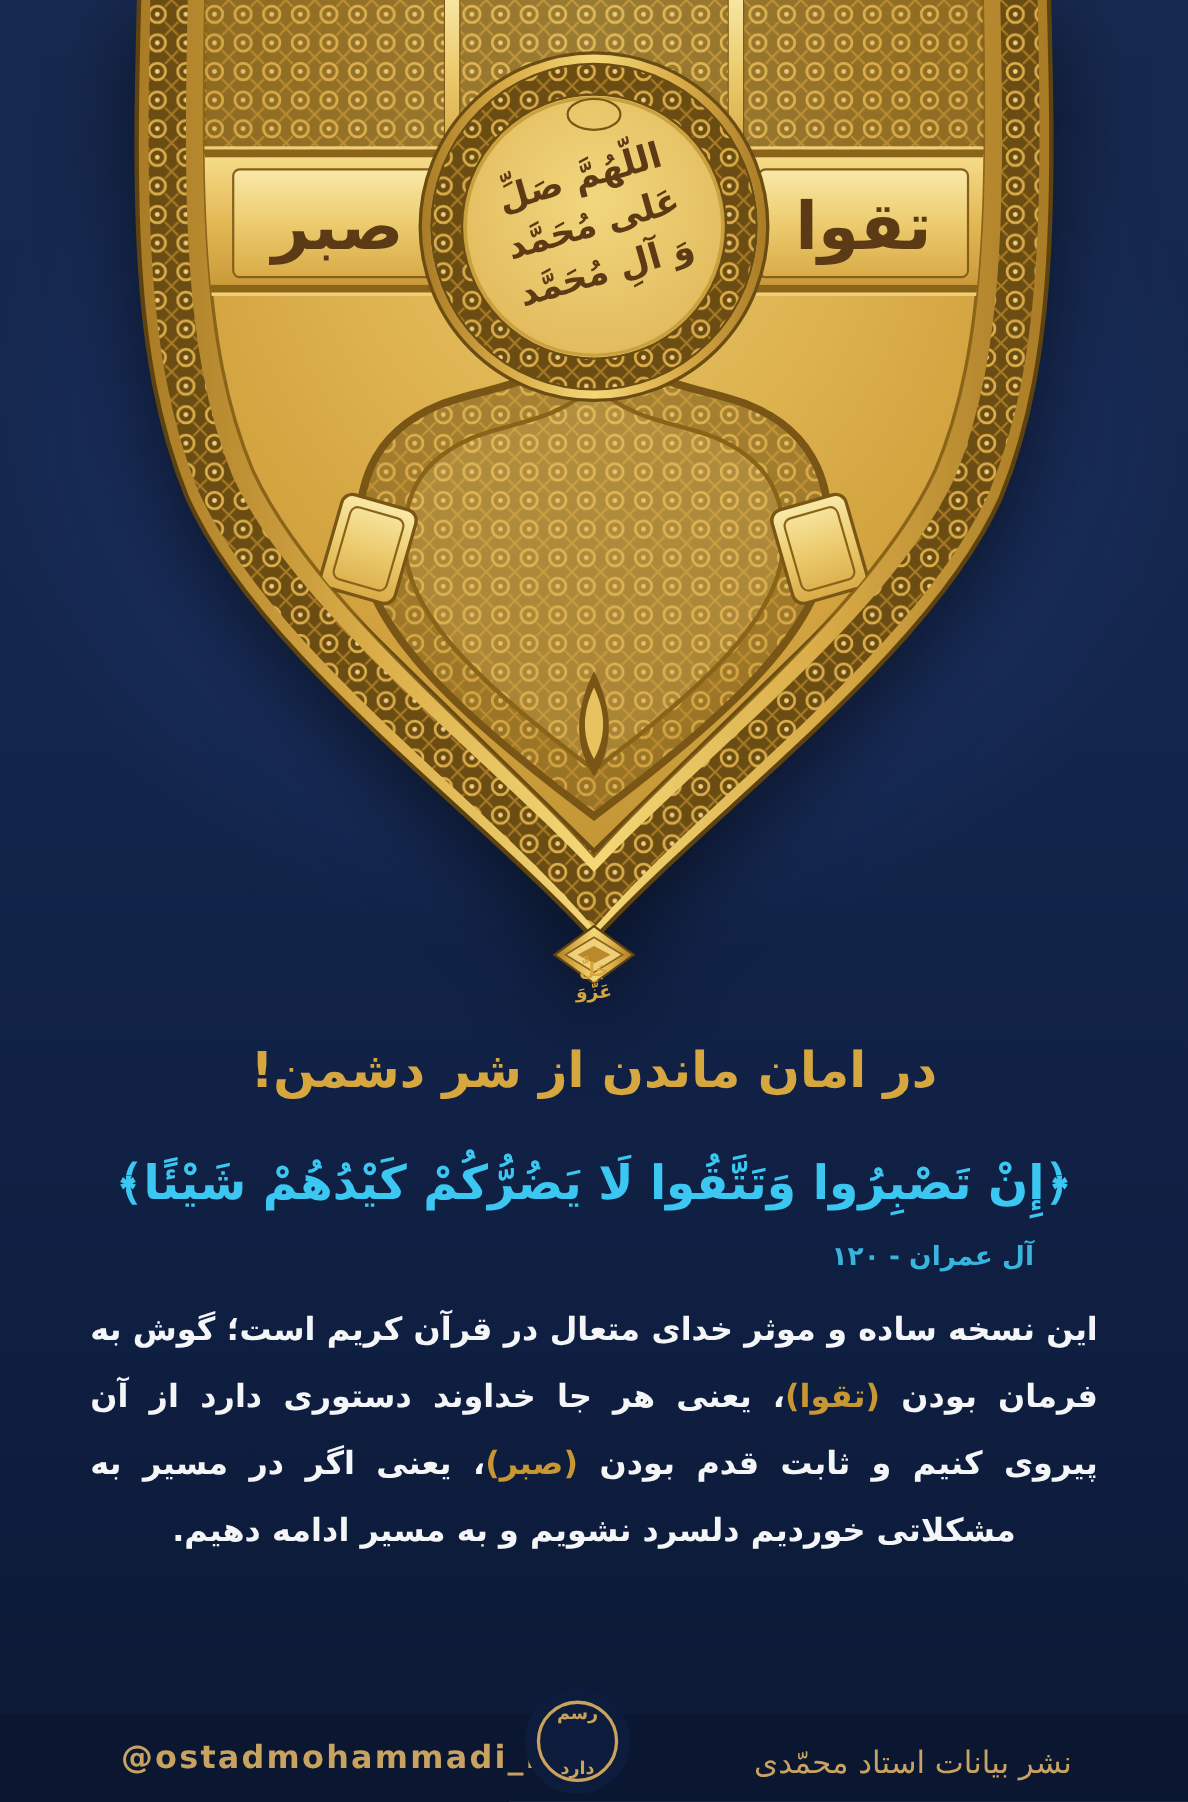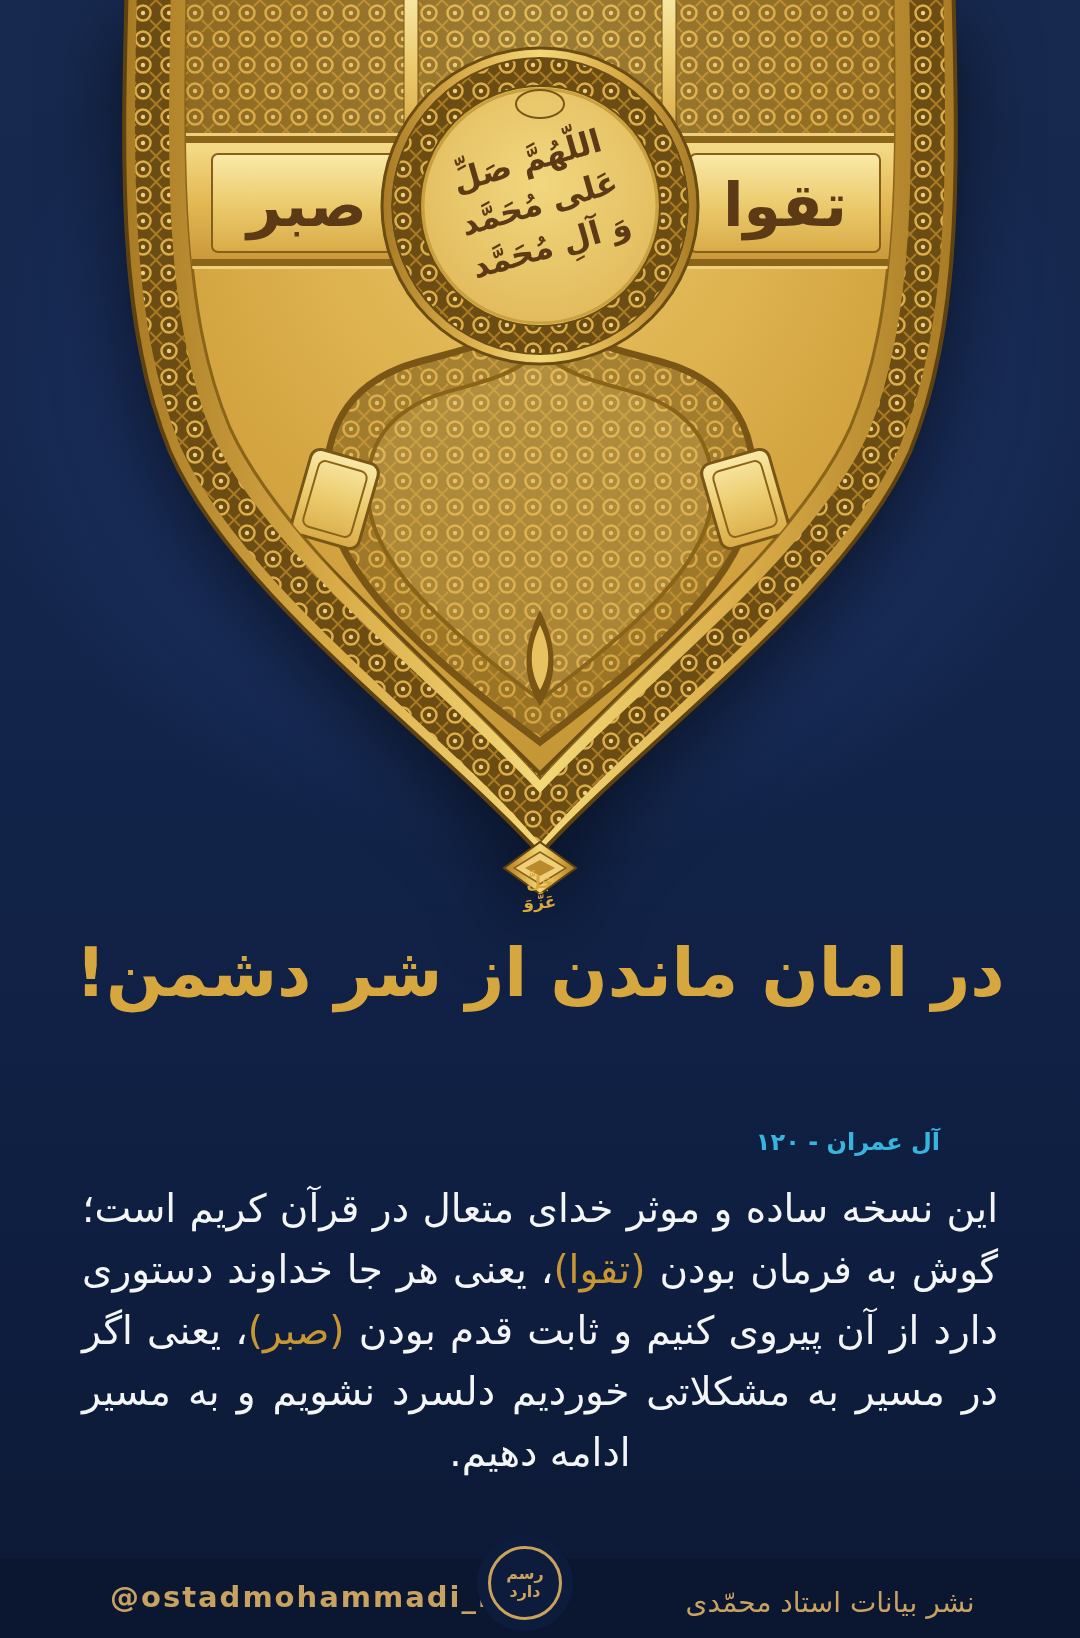--- a/index.html
+++ b/index.html
@@ -10,35 +10,35 @@
     background-image:
       radial-gradient(ellipse 780px 640px at 540px 400px, #24407c 0%, #1b3060 42%, rgba(18,35,72,0) 72%),
       linear-gradient(180deg, #17294f 0%, #13254b 40%, #0f1f42 72%, #0c1935 100%);
   }
   .shield-svg { position:absolute; top:0; left:0; filter:drop-shadow(0 26px 38px rgba(0,0,0,0.55)); }
   .shield-word { font-family:"DejaVu Sans", sans-serif; font-weight:bold; fill:#5d3a16; font-size:60px; }
   .medallion-line { font-family:"DejaVu Sans", sans-serif; font-weight:bold; fill:#5d3a16; font-size:32px; }
 
   .heading { position:absolute; top:856px; left:0; width:100%; text-align:center; color:#d7a73f; font-weight:bold; direction:rtl; }
   .heading .line1 { font-size:53px; line-height:78px; }
-  .heading .line2 { font-size:67px; line-height:78px; letter-spacing:-1px; }
+  .heading .line2 { font-size:45px; line-height:78px; letter-spacing:-1px; }
   .honorific { display:inline-flex; flex-direction:column; align-items:center; font-size:17px; line-height:20px; margin:0 10px; vertical-align:middle; transform:translateY(-6px); font-weight:bold; }
 
   .verse { position:absolute; top:1050px; left:0; width:100%; text-align:center; direction:rtl; color:#3cc6f2; font-size:43px; font-weight:bold; }
   .verse-ref { position:absolute; top:1128px; left:50%; transform:translateX(-50%); width:800px; text-align:right; direction:rtl; color:#38b4dd; font-size:24px; font-weight:bold; }
 
   .body-text { position:absolute; top:1178px; left:50%; transform:translateX(-50%); width:916px; margin:0;
-    direction:rtl; text-align:justify; text-align-last:center; color:#f4f5f7; font-size:39px; font-weight:normal; line-height:61px; }
+    direction:rtl; text-align:justify; text-align-last:center; color:#f4f5f7; font-size:29px; font-weight:bold; line-height:61px; }
   .body-text .gold { color:#c69733; }
 
   .footer-band { position:absolute; left:0; top:1558px; width:1080px; height:80px; background:#0b1731; }
   .handle { position:absolute; left:110px; top:1580px; width:330px; text-align:center; color:#c7a261; font-size:29px; font-weight:bold; letter-spacing:2px; direction:ltr; }
   .roundel-bg { position:absolute; left:477px; top:1535px; width:96px; height:96px; border-radius:50%; background:#0d1b3c; }
   .roundel { position:absolute; left:488px; top:1546px; width:74px; height:74px; border-radius:50%; border:3px solid #c9a35c; box-sizing:border-box;
-    display:flex; flex-direction:column; align-items:center; justify-content:center; color:#c9a35c; font-size:16px; line-height:18px; font-weight:bold; direction:rtl; }
+    display:flex; flex-direction:column; align-items:center; justify-content:space-between; color:#c9a35c; font-size:16px; line-height:18px; font-weight:bold; direction:rtl; }
   .publisher { position:absolute; left:640px; top:1586px; width:380px; text-align:center; color:#c8a262; font-size:28px; direction:rtl; }
 </style>
 </head>
 <body>
 
 <div class="page">
 
   <svg class="shield-svg" width="1080" height="920" viewBox="0 0 1080 920">
     <defs>
       <linearGradient id="goldBase" x1="0" y1="0" x2="1" y2="0">
@@ -147,20 +147,21 @@
   <div class="heading">
     <div class="line1">
       <span class="honorific">
           <span>جَلَّ</span>
           <span>عَزَّوَ</span>
         </span>
     </div>
     <div class="line2">در امان ماندن از شر دشمن!</div>
   </div>
 
+  <div class="verse">﴿إِنْ تَصْبِرُوا وَتَتَّقُوا لَا يَضُرُّكُمْ كَيْدُهُمْ شَيْئًا﴾</div>
   <div class="verse-ref">آل عمران - ۱۲۰</div>
 
   <p class="body-text"><span>این نسخه ساده و موثر خدای متعال در قرآن کریم است؛ گوش به فرمان بودن </span><span class="gold">(تقوا)</span><span>، یعنی هر جا خداوند دستوری دارد از آن پیروی کنیم و ثابت قدم بودن </span><span class="gold">(صبر)</span><span>، یعنی اگر در مسیر به مشکلاتی خوردیم دلسرد نشویم و به مسیر ادامه دهیم.</span></p>
 
   <div class="footer-band"></div>
   <div class="handle">@ostadmohammadi_ir</div>
   <div class="roundel-bg"></div>
   <div class="roundel">
     <span>رسم</span>
     <span>دارد</span>

